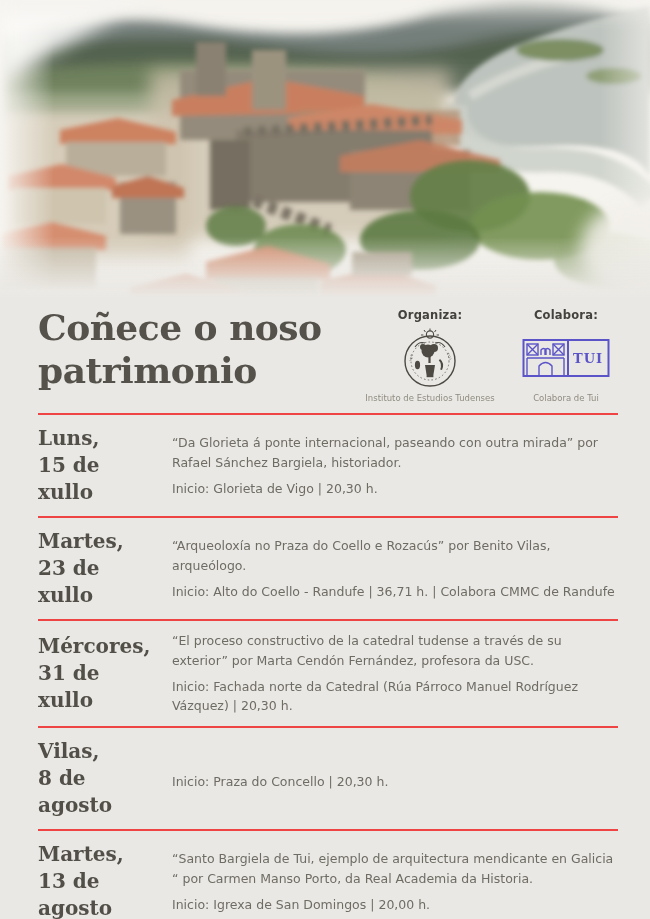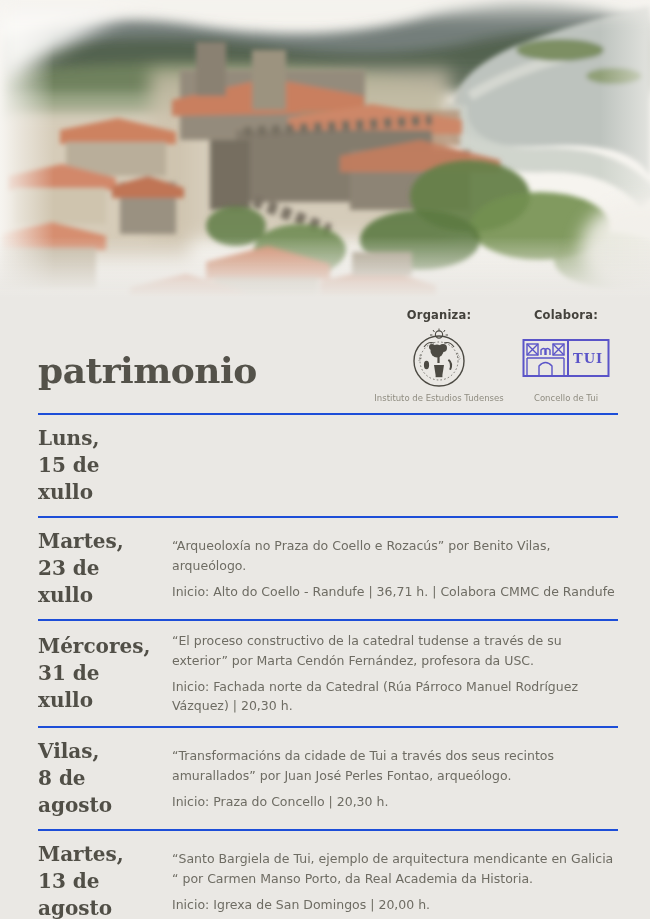--- a/index.html
+++ b/index.html
@@ -20,29 +20,29 @@
   .hero { width: 650px; height: 298px; display: block; }
 
   
   .content { padding: 0 32px 0 38px; }
 
   
   .header-row { display: flex; justify-content: space-between; align-items: flex-start;
                 padding: 8px 0 10px 0; min-height: 106px; }
   .title { font-family: "DejaVu Serif", "Liberation Serif", serif; font-weight: 700;
            font-size: 36px; line-height: 1.2; letter-spacing: -0.5px; color: #54524a; }
-  .logos { display: flex; gap: 23px; padding-top: 2px; justify-content: flex-end; }
+  .logos { display: flex; gap: 32px; padding-top: 2px; justify-content: flex-end; }
   .logo-col { text-align: center; width: 104px; display: flex; flex-direction: column; align-items: center; }
   .logo-label { font-size: 11.5px; font-weight: 700; color: #44423c; letter-spacing: 0.2px; }
   .logo-art { margin-top: 5px; height: 62px; display: flex; align-items: center; justify-content: center; }
   .logo-caption { font-size: 8.5px; color: #8f8c80; margin-top: 4px; white-space: nowrap; }
 
   
   .event-row { display: flex; gap: 14px; align-items: center;
-               border-top: 2px solid #1d4ed8; padding: 10px 0; }
+               border-top: 2px solid #ef4444; padding: 10px 0; }
   .event-date { width: 120px; flex-shrink: 0;
                 font-family: "DejaVu Serif", "Liberation Serif", serif;
                 font-weight: 700; font-size: 20px; line-height: 1.35; color: #514f47; }
   .event-date span { display: block; }
   .event-details { flex: 1; }
   .event-desc { font-size: 12.5px; line-height: 1.6; color: #6e6c63; }
   .event-inicio { font-size: 12.5px; line-height: 1.55; color: #6e6c63; margin-top: 6px; }
 </style>
 </head>
 <body>
@@ -147,21 +147,21 @@
       <rect x="0" y="0" width="650" height="14" fill="#f3f1ec" opacity="0.7"></rect>
       <ellipse cx="640" cy="250" rx="60" ry="50" fill="#f2f0ea" opacity="0.9"></ellipse>
     </g>
     <rect x="0" y="236" width="650" height="62" fill="url(#fadeBottom)"></rect>
   </svg>
 
   <div class="content">
 
     <div class="header-row">
       <h1 class="title">
-        <br>
+        <span>Coñece o noso</span><br>
         <span>patrimonio</span>
       </h1>
 
       <div class="logos">
 
         <div class="logo-col">
           <div class="logo-label">Organiza:</div>
           <div class="logo-art">
             <svg width="58" height="62" viewBox="0 0 58 62" aria-hidden="true">
               <g stroke="#4c4a43" fill="none" stroke-width="1.4">
@@ -206,33 +206,37 @@
                 <path d="M31 8 l11 11 M42 8 L31 19"></path>
                 <path d="M19 19 v-5 q2.5 -3 5 0 v5 M23 19 v-5 q2.5 -3 5 0 v5"></path>
                 <line x1="5" y1="22" x2="42" y2="22"></line>
                 <path d="M17 40 V30 q6.5 -7 13 0 v10"></path>
                 <line x1="5" y1="22" x2="5" y2="40"></line>
                 <line x1="42" y1="22" x2="42" y2="40"></line>
               </g>
               <text x="66" y="27" text-anchor="middle" fill="#5a54c8" font-family="DejaVu Serif, serif" font-weight="bold" font-size="13" letter-spacing="1">TUI</text>
             </svg>
           </div>
-          <div class="logo-caption">Concello de Tui</div>
+          <div class="logo-caption">Colabora de Tui</div>
         </div>
 
       </div>
     </div>
 
     <div>
 
       <section class="event-row">
         <div class="event-date">
           <span>Luns,</span>
           <span>15 de xullo</span>
         </div>
+        <div class="event-details">
+          <p class="event-desc">“Da Glorieta á ponte internacional, paseando con outra mirada” por Rafael Sánchez Bargiela, historiador.</p>
+          <p class="event-inicio">Inicio: Glorieta de Vigo | 20,30 h.</p>
+        </div>
       </section>
 
       <section class="event-row">
         <div class="event-date">
           <span>Martes,</span>
           <span>23 de xullo</span>
         </div>
         <div class="event-details">
           <p class="event-desc">“Arqueoloxía no Praza do Coello e Rozacús” por Benito Vilas, arqueólogo.</p>
           <p class="event-inicio">Inicio: Alto do Coello - Randufe | 36,71 h. | Colabora CMMC de Randufe</p>
@@ -249,21 +253,20 @@
           <p class="event-inicio">Inicio: Fachada norte da Catedral (Rúa Párroco Manuel Rodríguez Vázquez) | 20,30 h.</p>
         </div>
       </section>
 
       <section class="event-row">
         <div class="event-date">
           <span>Vilas,</span>
           <span>8 de agosto</span>
         </div>
         <div class="event-details">
-          <p class="event-desc">“Transformacións da cidade de Tui a través dos seus recintos amurallados” por Juan José Perles Fontao, arqueólogo.</p>
           <p class="event-inicio">Inicio: Praza do Concello | 20,30 h.</p>
         </div>
       </section>
 
       <section class="event-row">
         <div class="event-date">
           <span>Martes,</span>
           <span>13 de agosto</span>
         </div>
         <div class="event-details">

